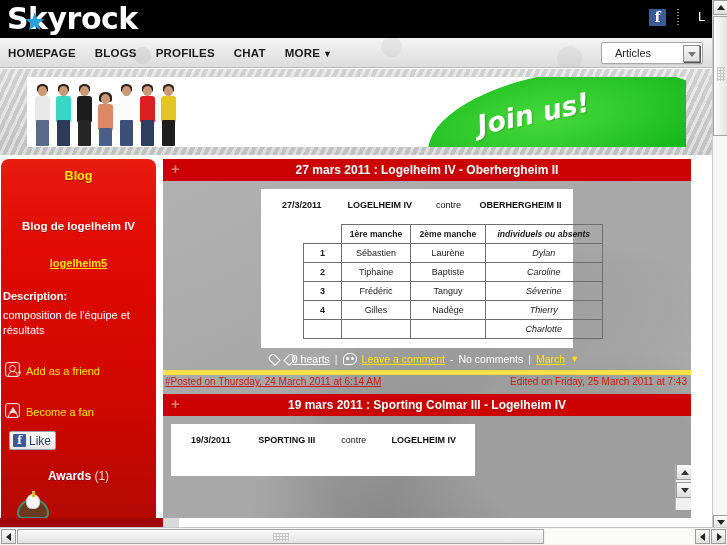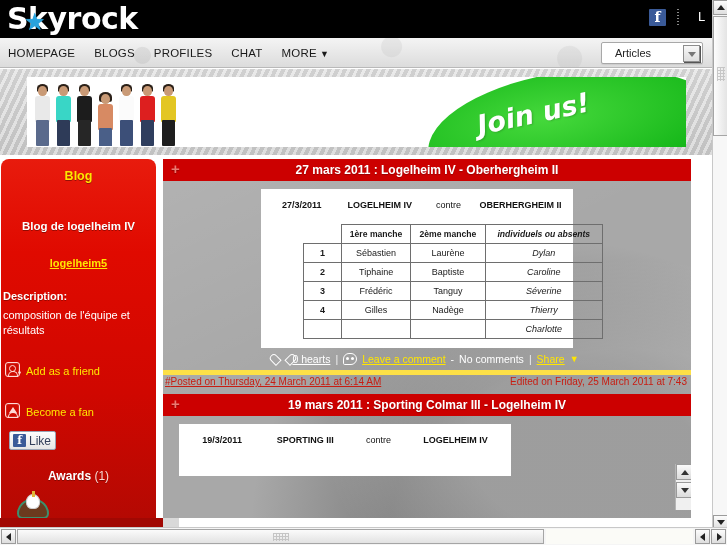--- a/index.html
+++ b/index.html
@@ -85,21 +85,21 @@
     opacity: .7;
   }
   .nav-items {
     position: absolute; left: 8px; top: 0;
     display: flex; align-items: center;
     height: 30px;
     gap: 19px;
   }
   .nav-item {
     font-size: 11.5px;
-    font-weight: normal;
+    font-weight: bold;
     color: #1a1a1a;
     letter-spacing: .2px;
     cursor: pointer;
     white-space: nowrap;
   }
   .nav-caret { font-size: 9px; margin-left: 3px; }
   .articles-select {
     position: absolute; right: 9px; top: 4px;
     width: 102px; height: 22px;
     background: #fff;
@@ -796,38 +796,38 @@
 
       <div class="post-meta">
         <span class="heart-icon"></span>
         <span class="hearts-txt">0 hearts</span>
         <span class="sep">|</span>
         <span class="bubble-icon"></span>
         <span class="link-y">Leave a comment</span>
         <span class="nocom">-</span>
         <span class="nocom">No comments</span>
         <span class="sep">|</span>
-        <span class="share">Share</span>
+        <span class="share">March</span>
         <span class="share-caret">▼</span>
       </div>
 
       <div class="post-foot">
         <span><a>#</a><a>Posted on Thursday, 24 March 2011 at 6:14 AM</a></span>
         <span class="edited">Edited on Friday, 25 March 2011 at 7:43</span>
       </div>
 
       <div class="gap-strip"></div>
 
       <div class="post-header">
         <span class="plus">+</span>
         <span>19 mars 2011 : Sporting Colmar III - Logelheim IV</span>
       </div>
 
       <div class="post-body">
-        <div class="sheet" style="margin-left:16px;width:332px;height:52px">
+        <div class="sheet" style="margin-left:8px;width:304px;height:52px">
           <div class="sheet-head">
             <span class="c-date">19/3/2011</span>
             <span class="c-home">SPORTING III</span>
             <span class="c-vs">contre</span>
             <span class="c-away">LOGELHEIM IV</span>
           </div>
         </div>
       </div>
 
       <div class="inner-scroll">

